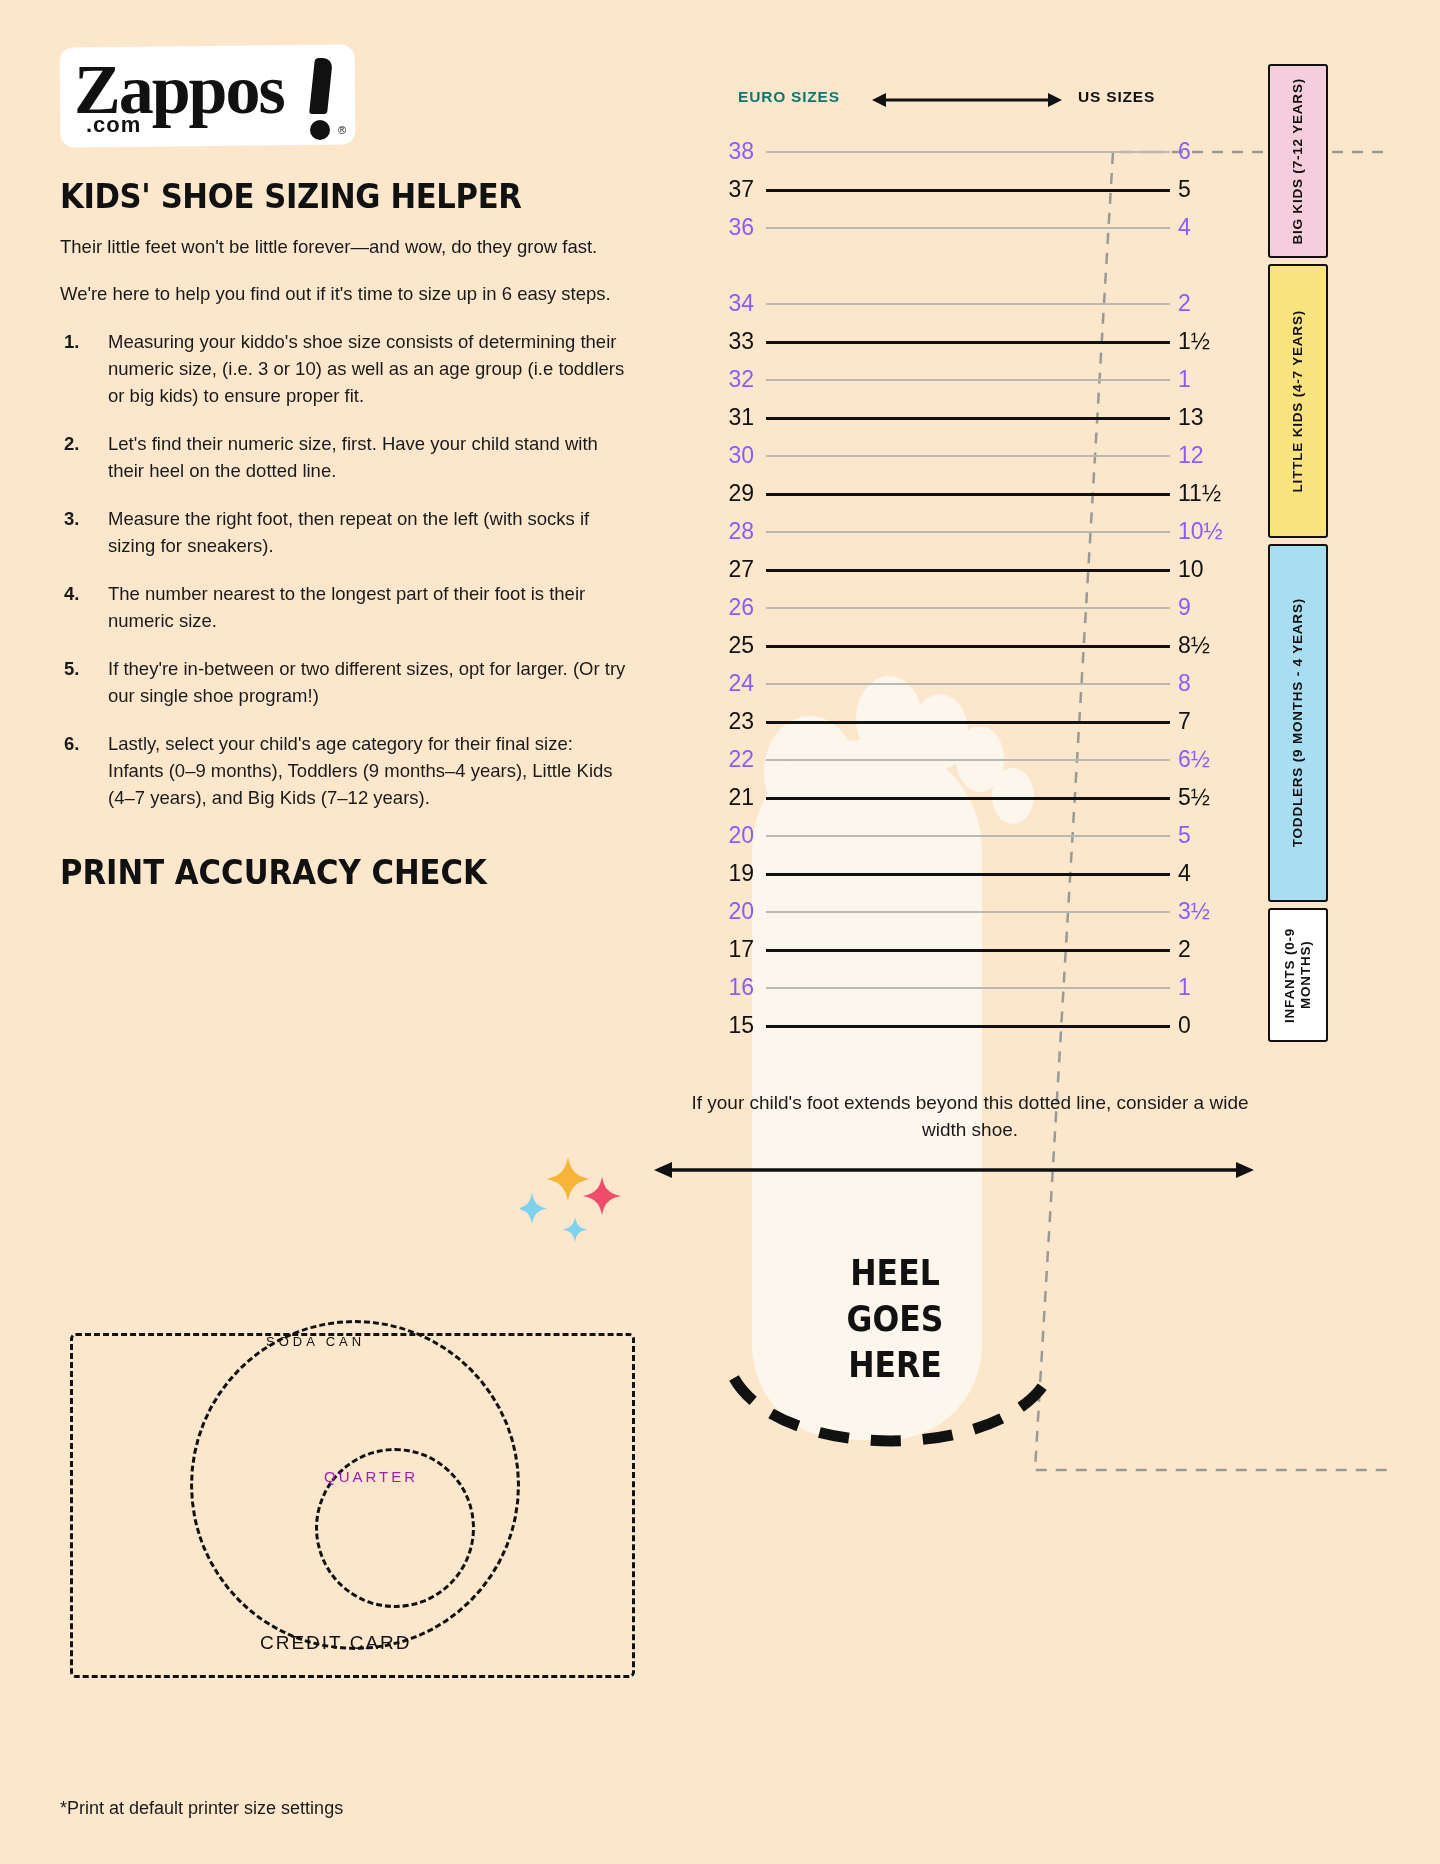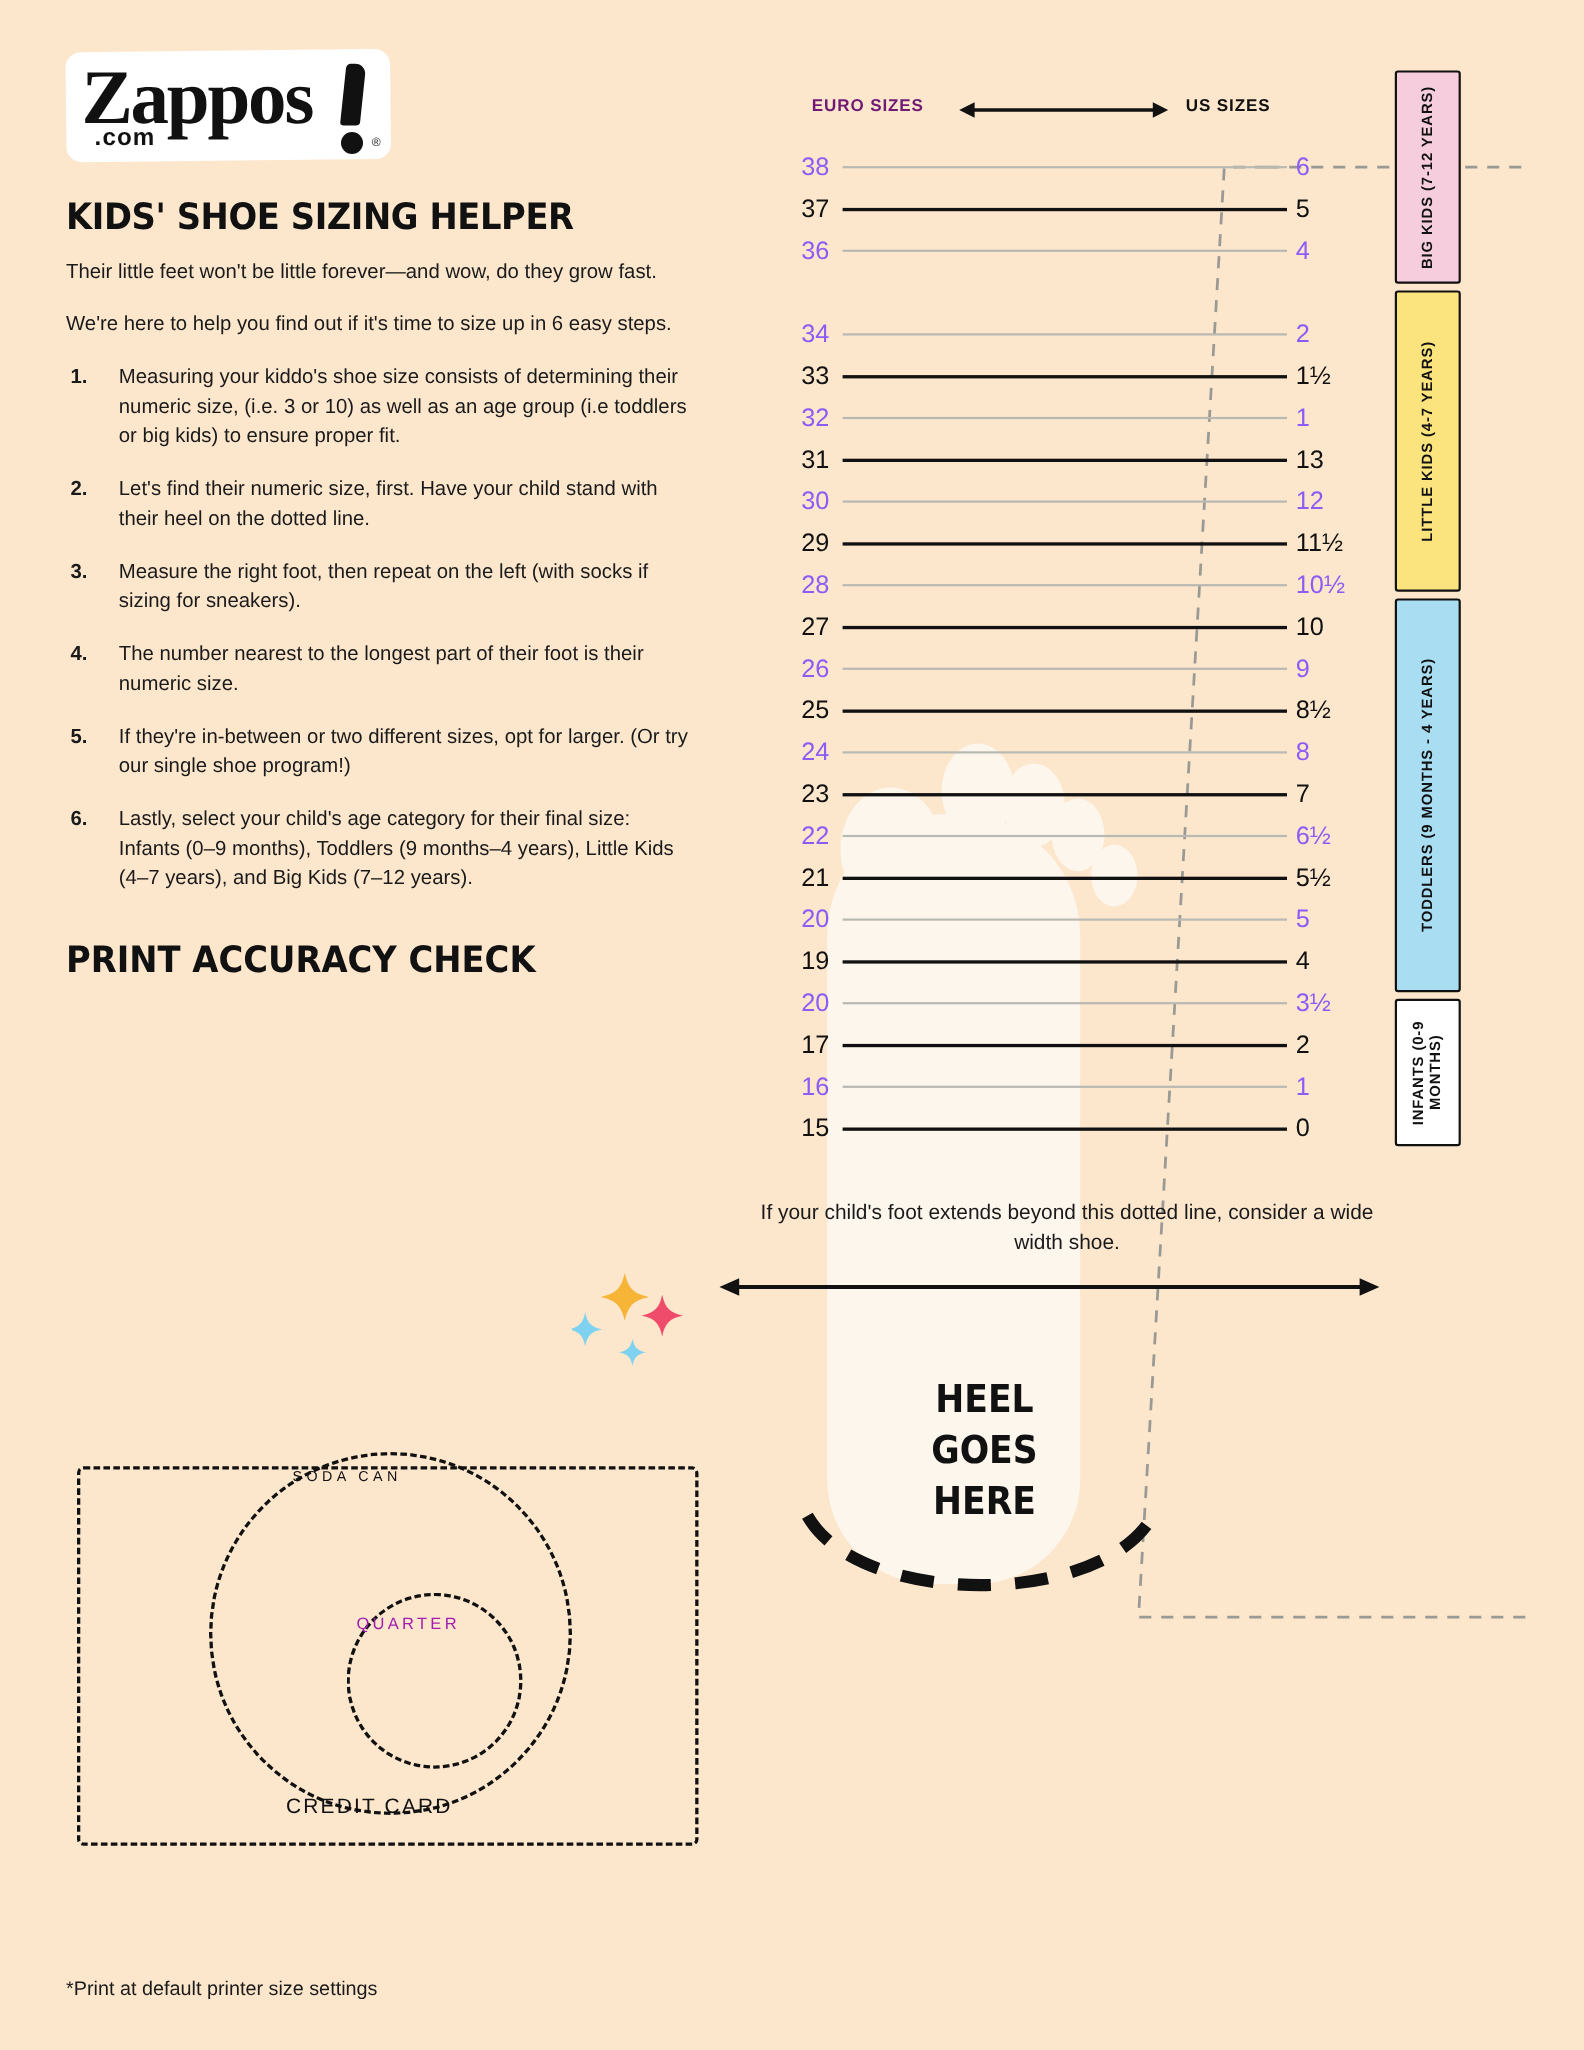--- a/index.html
+++ b/index.html
@@ -214,21 +214,21 @@
     left: 0; top: 28px;
     width: 560px;
     height: 24px;
   }
   #euro-label {
     position: absolute;
     left: 48px; top: 0;
     font-weight: bold;
     font-size: 15.5px;
     letter-spacing: 0.8px;
-    color: #701a75;
+    color: #0f766e;
   }
   #us-label {
     position: absolute;
     left: 388px; top: 0;
     font-weight: bold;
     font-size: 15.5px;
     letter-spacing: 0.8px;
     color: #111;
   }
   #header-arrow {

